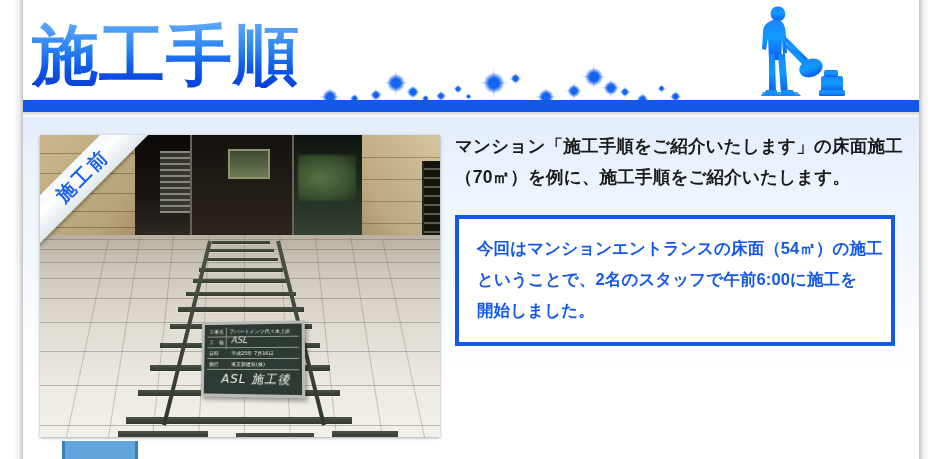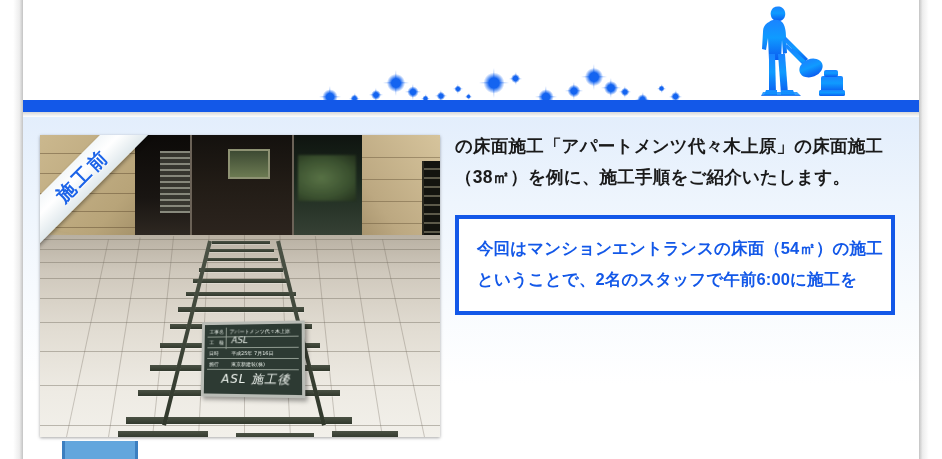--- a/index.html
+++ b/index.html
@@ -239,20 +239,21 @@
 
 <div id="page">
 
   <div class="edge-shadow left"></div>
   <div class="edge-shadow right"></div>
   <div class="edge-rule left"></div>
   <div class="edge-rule right"></div>
 
   <div id="header">
 
+    <div id="header-title">施工手順</div>
 
     <div id="sparkles">
       <span class="spark" style="left:6px;  top:26px; width:22px; height:22px;"></span>
       <span class="spark" style="left:36px; top:33px; width:11px; height:11px;"></span>
       <span class="spark" style="left:56px; top:28px; width:14px; height:14px;"></span>
       <span class="spark" style="left:70px; top:10px; width:26px; height:26px;"></span>
       <span class="spark" style="left:92px; top:24px; width:16px; height:16px;"></span>
       <span class="spark" style="left:108px;top:34px; width:9px;  height:9px;"></span>
       <span class="spark" style="left:122px;top:30px; width:12px; height:12px;"></span>
       <span class="spark" style="left:140px;top:24px; width:10px; height:10px;"></span>
@@ -405,27 +406,28 @@
         <div id="ribbon">
           <span id="ribbon-label">施工前</span>
         </div>
 
       </div>
     </div>
 
     <div id="text-col">
 
       <div id="lead">
-        <div>の床面施工「アパートメンツ代々木上原」の床面施工</div>
-        <div>（38㎡）を例に、施工手順をご紹介いたします。</div>
+        <div>マンション「施工手順をご紹介いたします」の床面施工</div>
+        <div>（70㎡）を例に、施工手順をご紹介いたします。</div>
       </div>
 
       <div id="callout">
         <p>今回はマンションエントランスの床面（54㎡）の施工</p>
         <p>ということで、2名のスタッフで午前6:00に施工を</p>
+        <p>開始しました。</p>
       </div>
 
     </div>
 
   </div>
 
   <div id="bottom-tab"></div>
 
 </div>
 

